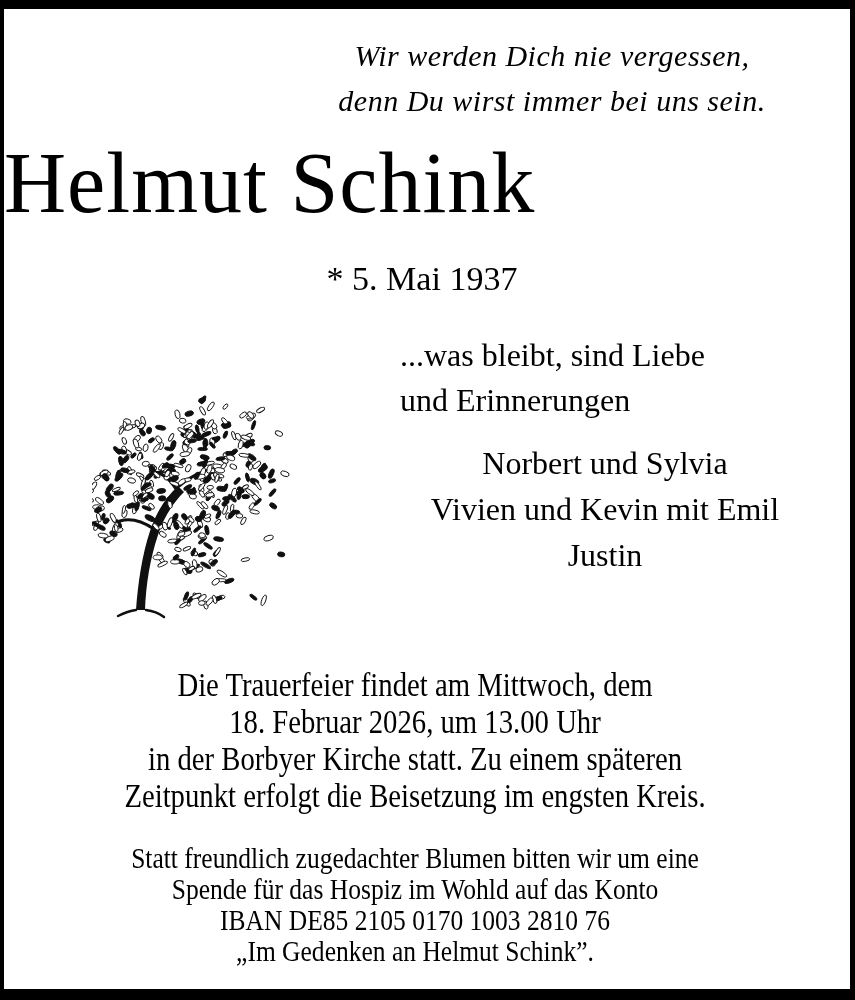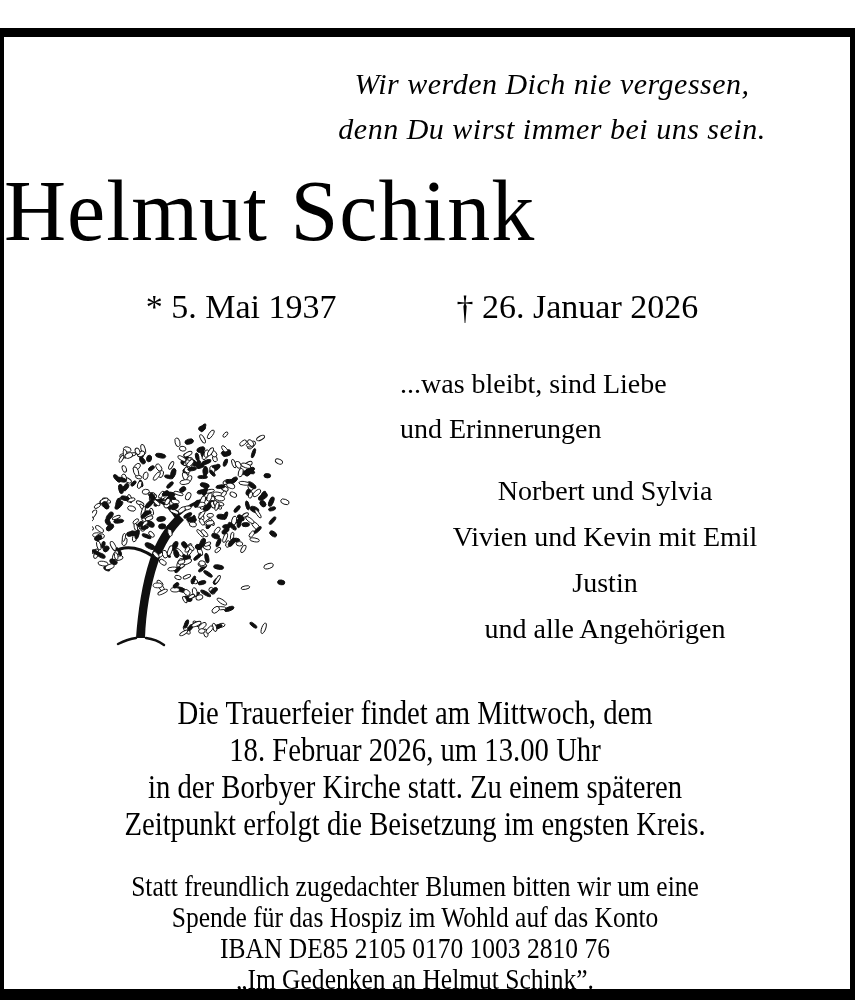--- a/index.html
+++ b/index.html
@@ -1,39 +1,38 @@
 <!DOCTYPE html>
 <html><head>
 <meta charset="utf-8">
 <style>
   html,body{margin:0;padding:0;background:#ffffff;}
   body{width:855px;height:1000px;position:relative;font-family:"Liberation Serif","DejaVu Serif",serif;color:#000;}
   .sheet{
     position:absolute;inset:0;background:#fff;box-sizing:border-box;
     border-style:solid;border-color:#000;
     border-width:9px 5px 11px 4px;
-    margin-top:28px;
   }
   .abs{position:absolute;}
   .epigraph{
     left:286px;top:24px;width:524px;text-align:center;
     font-style:italic;font-size:30px;line-height:45px;letter-spacing:0.5px;
   }
   .deceased-name{
     left:0;right:0;top:118px;text-align:left;
     font-size:86px;line-height:112px;letter-spacing:1px;white-space:nowrap;
   }
   .dates-row{
     left:0;right:10px;top:246px;display:flex;justify-content:center;gap:120px;
     font-size:34px;line-height:48px;
   }
   .date-item{white-space:nowrap;}
   .death-symbol{display:inline-block;transform:translateY(1px);}
   .tree-wrap{left:88px;top:368px;width:205px;height:245px;}
-  .right-col{left:396px;top:324px;width:410px;font-size:28px;}
+  .right-col{left:396px;top:324px;width:410px;font-size:32px;}
   .remembrance div{line-height:45px;}
   .mourners{margin-top:17px;text-align:center;}
   .mourners div{line-height:46px;}
   .center-block{left:0;right:24px;text-align:center;}
   .service{top:658px;font-size:33px;line-height:37px;transform:scaleX(0.87);transform-origin:50% 0;}
   .donation{top:834px;font-size:29px;line-height:31px;transform:scaleX(0.88);transform-origin:50% 0;}
   .service div,.donation div{white-space:nowrap;}
 </style>
 </head>
 <body>
@@ -44,24 +43,20 @@
     <div>Wir werden Dich nie vergessen,</div>
     <div>denn Du wirst immer bei uns sein.</div>
   </div>
 
   <div class="abs deceased-name">Helmut Schink</div>
 
   <div class="abs dates-row">
     <div class="date-item">
       <span>*</span>
       <span>5. Mai 1937</span>
-    </div>
-    <div class="date-item">
-      <span class="death-symbol">†</span>
-      <span>26. Januar 2026</span>
     </div>
   </div>
 
   <div class="abs tree-wrap">
     <svg id="tree-svg" width="205" height="245" viewBox="0 0 205 245" xmlns="http://www.w3.org/2000/svg">
       <path d="M44 233 C46 206 50 178 58 154 C64 136 73 121 86 109 L92 115 C81 126 72 140 66 158 C58 182 54 207 53 233 Z" fill="#101010"></path>
       <path d="M44 233 C36 234 30 237 26 239 M54 233 C62 234 68 237 72 240 M49 226 C48 214 49 202 50 196" stroke="#101010" stroke-width="2.5" fill="none" stroke-linecap="round"></path>
       <path d="M86 110 C98 99 112 93 126 91 M84 112 C78 102 71 96 62 95 M62 152 C50 144 38 141 28 144" stroke="#101010" stroke-width="3" fill="none" stroke-linecap="round"></path>
       <g id="leaves">
           <ellipse cx="81.3" cy="68.0" rx="4.7" ry="2.4" transform="rotate(-74 81.3 68.0)" fill="#101010" stroke="#101010" stroke-width="0.9"></ellipse>
@@ -433,21 +428,20 @@
 
   <div class="abs right-col">
     <div class="remembrance">
       <div>...was bleibt, sind Liebe</div>
       <div>und Erinnerungen</div>
     </div>
     <div class="mourners">
       <div>Norbert und Sylvia</div>
       <div>Vivien und Kevin mit Emil</div>
       <div>Justin</div>
-      <div>und alle Angehörigen</div>
     </div>
   </div>
 
   <div class="abs center-block service">
     <div>Die Trauerfeier findet am Mittwoch, dem</div>
     <div>18. Februar 2026, um 13.00 Uhr</div>
     <div>in der Borbyer Kirche statt. Zu einem späteren</div>
     <div>Zeitpunkt erfolgt die Beisetzung im engsten Kreis.</div>
   </div>
 

